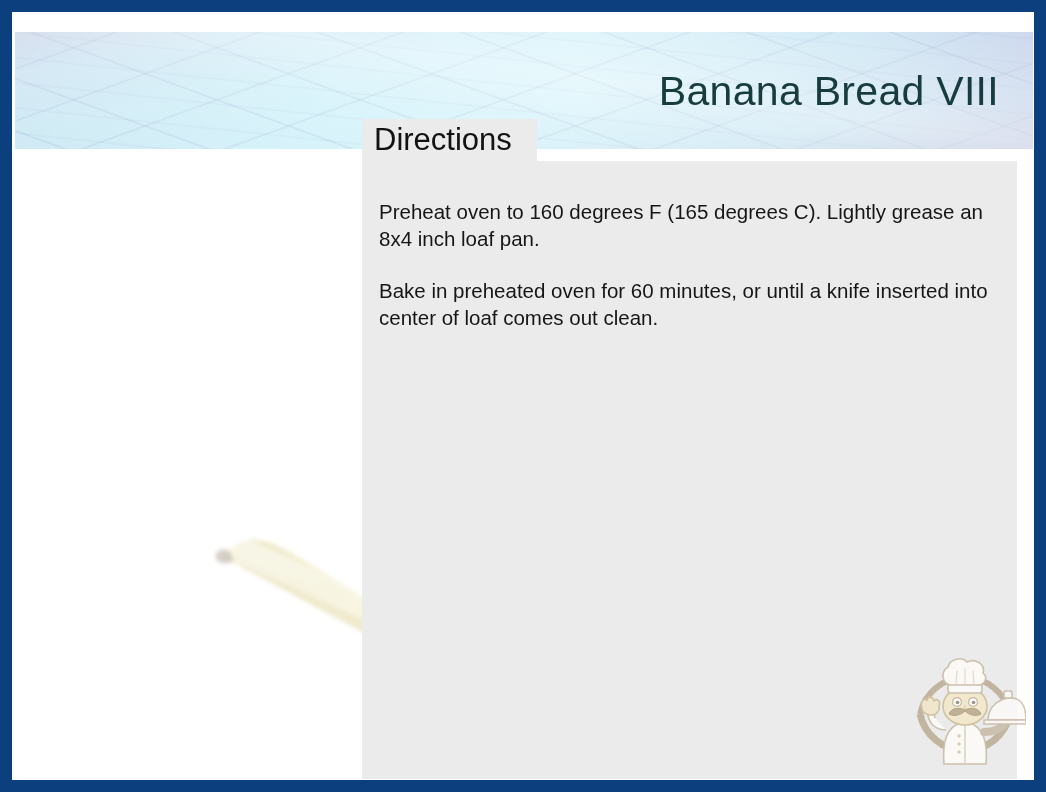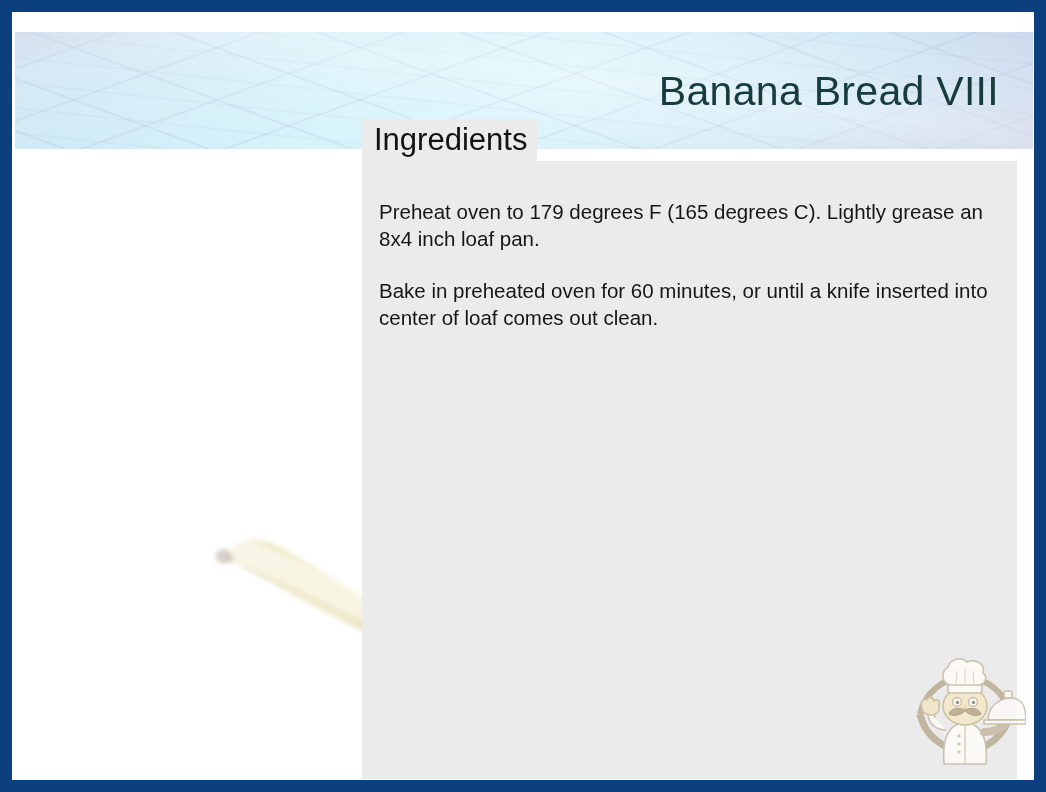--- a/index.html
+++ b/index.html
@@ -256,24 +256,24 @@
 
         <path d="M 590 74 L 614 38 C 619 31, 628 27, 633 29 C 638 32, 636 37, 630 42 C 620 49, 610 60, 604 74 Z" fill="url(#stemGrad)"></path>
 
         <path d="M 30 114 C 22 112, 16 116, 18 122 C 20 128, 30 129, 36 124 Z" fill="#b9b0a6" opacity="0.75"></path>
       </g>
     </svg>
 
 
     <div id="directions-panel" class="panel">
       <div id="directions-tab" class="tab">
-        <span class="tab-label">Ingredients</span>
+        <span class="tab-label">Directions</span>
       </div>
       <div id="direction-steps">
-        <p>Preheat oven to 179 degrees F (165 degrees C). Lightly grease an 8x4 inch loaf pan.</p>
+        <p>Preheat oven to 160 degrees F (165 degrees C). Lightly grease an 8x4 inch loaf pan.</p>
         <p>Bake in preheated oven for 60 minutes, or until a knife inserted into center of loaf comes out clean.</p>
       </div>
     </div>
 
     <svg id="chef-logo" viewBox="0 0 122 122">
       <g stroke="#bfb39c" stroke-width="1.6" fill="#fbfaf7" opacity="0.95">
 
         <path d="M 16 62 A 46 46 0 0 0 106 62" fill="none" stroke="#b9a88f" stroke-width="7"></path>
         <path d="M 16 62 A 46 46 0 0 1 106 62" fill="none" stroke="#b9a88f" stroke-width="6"></path>
 

